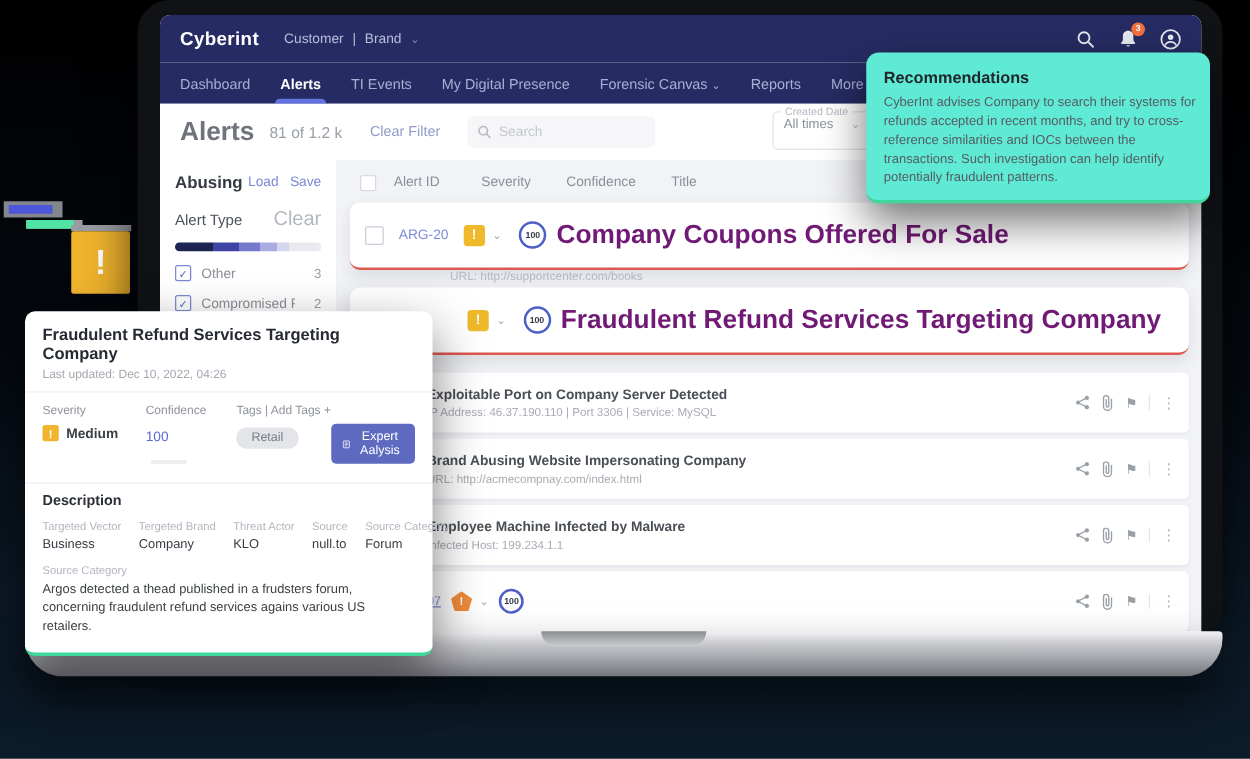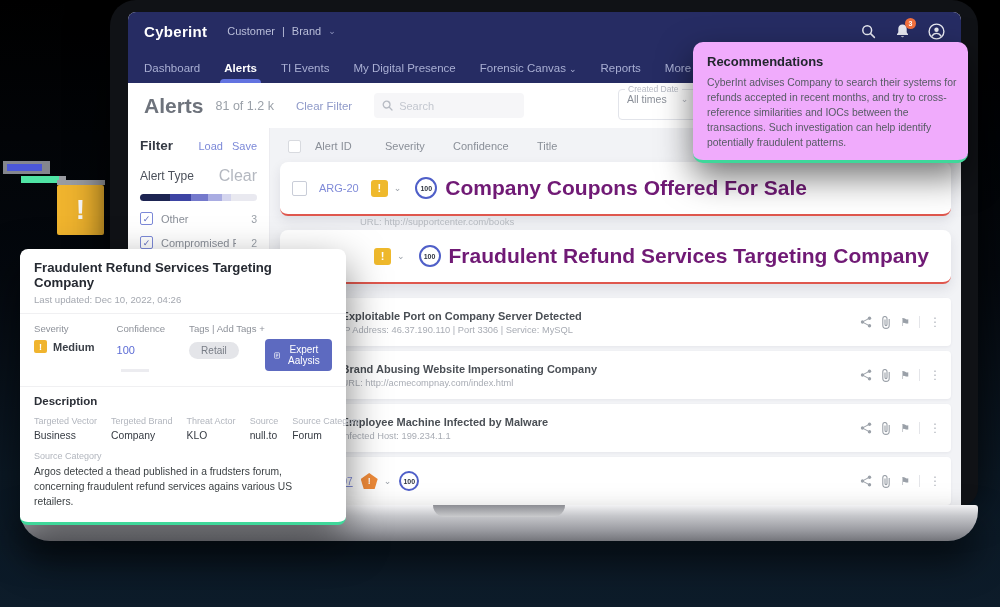--- a/index.html
+++ b/index.html
@@ -123,21 +123,21 @@
     box-shadow:0 1px 3px rgba(40,40,70,.06); }
   .card-minor .conf-ring { width:20px; height:20px; margin-left:8px; }
   .minor-text { margin-left:16px; min-width:0; }
   .minor-title { font-size:11px; font-weight:700; color:#4a4f55; white-space:nowrap; }
   .minor-sub { font-size:9.3px; color:#a8acb4; margin-top:3px; white-space:nowrap; }
   .row-icons { margin-left:auto; display:flex; align-items:center; gap:9px; color:#9aa0a8; flex:none; }
   .row-icons .sep { width:1px; height:12px; background:#e4e5e9; }
   .kebab { font-size:12px; color:#b0b4bc; }
   .flag-ic { font-size:11px; color:#9aa0a8; }
   
-  .reco-card { position:absolute; left:693px; top:42px; width:275px; background:#f0abfc;
+  .reco-card { position:absolute; left:693px; top:42px; width:275px; background:#5eead4;
     border-radius:10px; border-bottom:3px solid #3fd79a; padding:12px 2px 10px 14px;
     box-shadow:0 14px 34px rgba(0,0,0,.55); z-index:30; }
   .reco-title { font-size:13px; font-weight:700; color:#22262e; margin-bottom:6px; }
   .reco-body { font-size:10.4px; color:#565b64; line-height:1.45; }
   .detail-card { position:absolute; left:20px; top:249px; width:326px; background:#fff;
     border-radius:8px; border-bottom:3px solid #3fd79a;
     box-shadow:0 16px 40px rgba(0,0,0,.5); z-index:30; }
   .dc-head { padding:11px 14px 8px 14px; }
   .dc-title { font-size:13.2px; font-weight:700; color:#262a32; }
   .dc-updated { font-size:9.6px; color:#a4a8b0; margin-top:4px; }
@@ -246,21 +246,21 @@
         <div class="fieldsel show-box">
           <div class="val">Show</div>
         </div>
       </div>
     </div>
 
     <div class="app-body">
 
       <div class="sidebar">
         <div class="sb-row">
-          <div class="sb-title">Filter</div>
+          <div class="sb-title">Abusing</div>
           <div class="sb-links">
             <span>Load</span>
             <span>Save</span>
           </div>
         </div>
         <div class="sb-section">
           <div class="lbl">Alert Type</div>
           <div class="clr">Clear</div>
         </div>
         <div class="sev-bar"></div>

